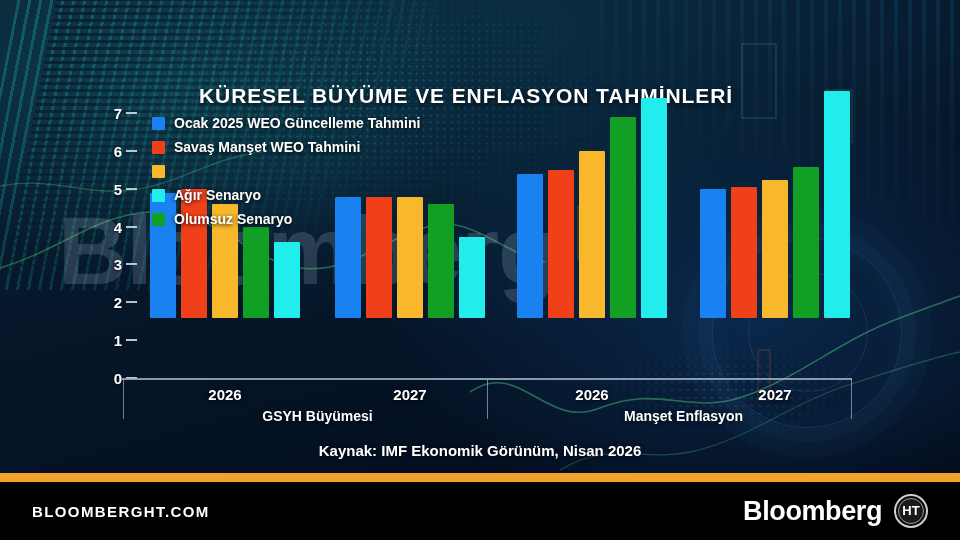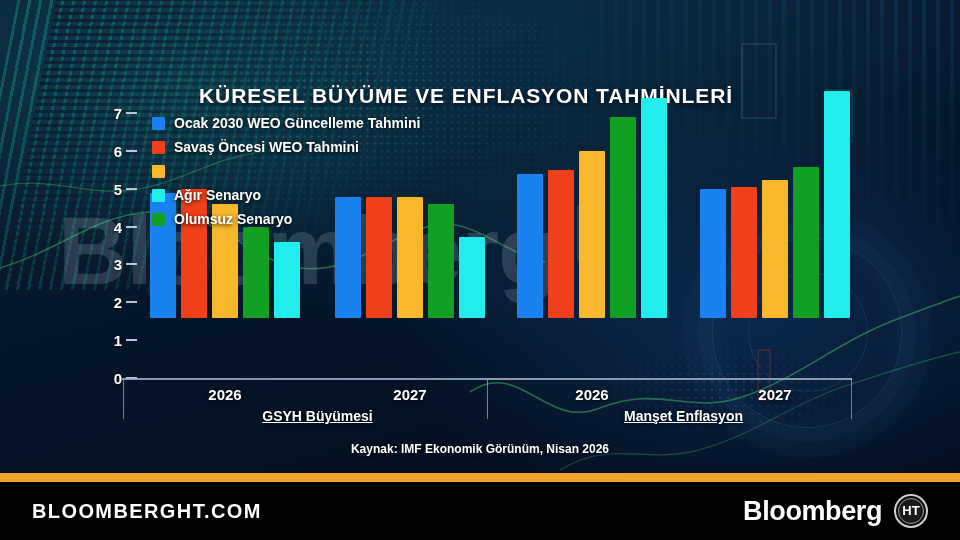--- a/index.html
+++ b/index.html
@@ -126,46 +126,45 @@
 
   .grp-year {
     position:absolute; top:386px; transform:translateX(-50%);
     color:#ffffff; font-size:15px; font-weight:700;
     text-shadow:0 1px 4px rgba(0,0,0,.85);
   }
   .sec-label {
     position:absolute; top:408px; transform:translateX(-50%);
     color:#ffffff; font-size:14px; font-weight:700;
     text-shadow:0 1px 4px rgba(0,0,0,.85);
-    text-decoration:underline;
   }
 
   
   .legend { position:absolute; left:152px; top:112px; }
   .legend-row { display:flex; align-items:center; height:22px; margin-bottom:2px; }
   .legend-swatch { width:13px; height:13px; margin-right:9px; flex:none; border-radius:1px; }
   .legend-text {
     color:#ffffff; font-size:14px; font-weight:700; white-space:nowrap;
     text-shadow:0 1px 4px rgba(0,0,0,.9);
   }
 
   .source {
     position:absolute; left:0; top:442px; width:960px; text-align:center;
-    color:#ffffff; font-size:12px; font-weight:700;
+    color:#ffffff; font-size:15px; font-weight:700;
     text-shadow:0 1px 4px rgba(0,0,0,.9);
   }
 
   
   .accent-bar { position:absolute; left:0; top:473px; width:960px; height:9px; background:#f0a22a; }
   .footer {
     position:absolute; left:0; top:482px; width:960px; height:58px;
     background:#000000; display:flex; align-items:center;
     justify-content:space-between; padding:0 32px;
   }
-  .footer-site { color:#ffffff; font-size:20px; font-weight:700; letter-spacing:1.4px; }
+  .footer-site { color:#ffffff; font-size:15px; font-weight:700; letter-spacing:1.4px; }
   .footer-brand { display:flex; align-items:center; gap:12px; }
   .footer-wordmark { color:#ffffff; font-size:27px; font-weight:700; letter-spacing:-.4px; }
   .ht-badge { width:34px; height:34px; flex:none; }
 </style>
 </head>
 <body>
 
 <div class="stage">
 
   <div class="bg"></div>
@@ -248,25 +247,25 @@
       </div>
     <div id="section-labels">
         <div class="sec-label" style="left: 317.5px;">GSYH Büyümesi</div>
         <div class="sec-label" style="left: 683.5px;">Manşet Enflasyon</div>
       </div>
   </div>
 
   <div class="legend" id="legend">
       <div class="legend-row">
         <span class="legend-swatch" style="background: rgb(26, 130, 240);"></span>
-        <span class="legend-text">Ocak 2030 WEO Güncelleme Tahmini</span>
+        <span class="legend-text">Ocak 2025 WEO Güncelleme Tahmini</span>
       </div>
       <div class="legend-row">
         <span class="legend-swatch" style="background: rgb(240, 64, 26);"></span>
-        <span class="legend-text">Savaş Öncesi WEO Tahmini</span>
+        <span class="legend-text">Savaş Manşet WEO Tahmini</span>
       </div>
       <div class="legend-row">
         <span class="legend-swatch" style="background: rgb(249, 183, 44);"></span>
       </div>
       <div class="legend-row">
         <span class="legend-swatch" style="background: rgb(34, 237, 237);"></span>
         <span class="legend-text">Ağır Senaryo</span>
       </div>
       <div class="legend-row">
         <span class="legend-swatch" style="background: rgb(18, 160, 36);"></span>

